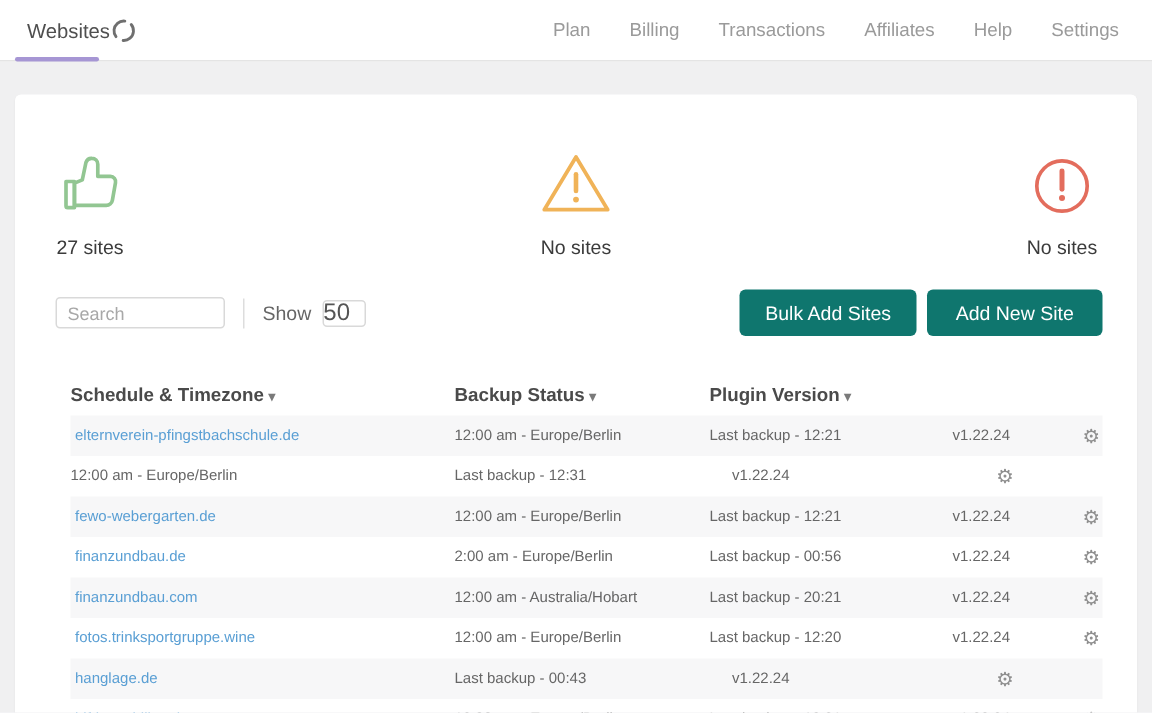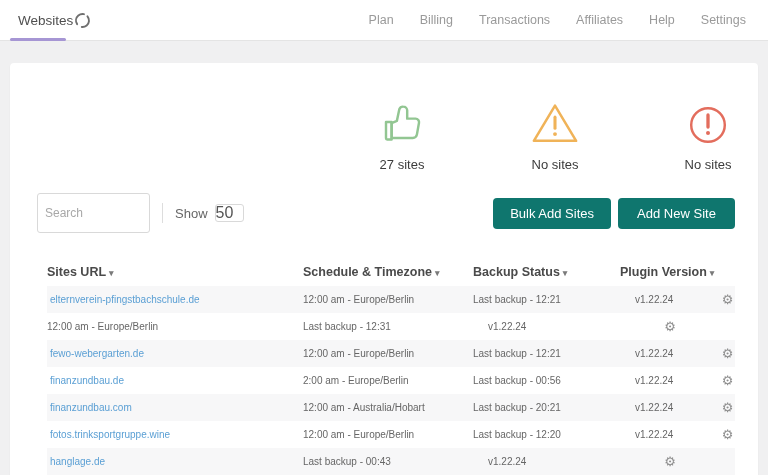--- a/index.html
+++ b/index.html
@@ -17,30 +17,30 @@
   .refresh { display:flex; align-items:center; cursor:pointer; }
   .topnav { display:flex; align-items:flex-end; gap:26px; }
   .topnav a { font-size:12.5px; color:#9a9a9a; text-decoration:none; cursor:pointer; }
 
   
   .page { padding:22px 10px 0 10px; }
   .card { background:#fff; border-radius:4px 4px 0 0; height:413px;
     box-shadow:0 1px 2px rgba(0,0,0,.05); padding-top:25px; }
 
   
-  .stats { display:flex; justify-content:flex-end; gap:53px; }
+  .stats { display:flex; justify-content:space-between; gap:53px; }
   .stat { width:100px; display:flex; flex-direction:column; align-items:center;
     justify-content:flex-end; height:84px; }
   .stat-label { font-size:13px; color:#3b3b3b; margin-top:7px; }
 
   
   .controls { display:flex; align-items:center; justify-content:space-between;
     margin:21px 23px 0 27px; }
   .controls-left { display:flex; align-items:center; }
-  .search-input { width:113px; height:40px; border:1px solid #d9d9d9;
+  .search-input { width:113px; height:21px; border:1px solid #d9d9d9;
     border-radius:3px; font-size:12px; color:#0f172a; padding:0 7px; outline:none; }
   .search-input::placeholder { color:#a8a8a8; }
   .vdivider { width:1px; height:20px; background:#ddd; margin:0 12px; }
   .show-label { font-size:13px; color:#666; margin-right:7px; }
   .show-input { width:29px; height:18px; border:1px solid #d9d9d9;
     border-radius:3px; font-size:16px; color:#555; text-align:left; outline:none; }
   .controls-right { display:flex; gap:7px; }
   .btn { height:31px; padding:0 17px; min-width:117px; background:#0f766e;
     border:none; border-radius:4px; color:#fff; font-size:13px;
     font-family:inherit; cursor:pointer; }
@@ -127,23 +127,20 @@
       </div>
       <div class="controls-right">
         <button class="btn">Bulk Add Sites</button>
         <button class="btn">Add New Site</button>
       </div>
     </div>
 
     <div class="table">
       <div class="thead">
         <div class="th">
-          <span>Sites URL</span><span class="caret">▾</span>
-        </div>
-        <div class="th">
           <span>Schedule &amp; Timezone</span><span class="caret">▾</span>
         </div>
         <div class="th">
           <span>Backup Status</span><span class="caret">▾</span>
         </div>
         <div class="th">
           <span>Plugin Version</span><span class="caret">▾</span>
         </div>
         <div class="th"></div>
       </div>

